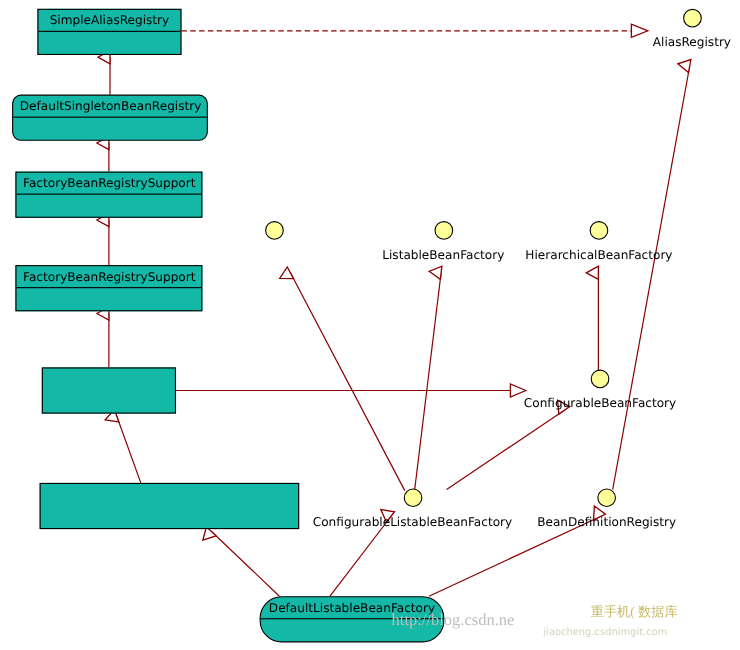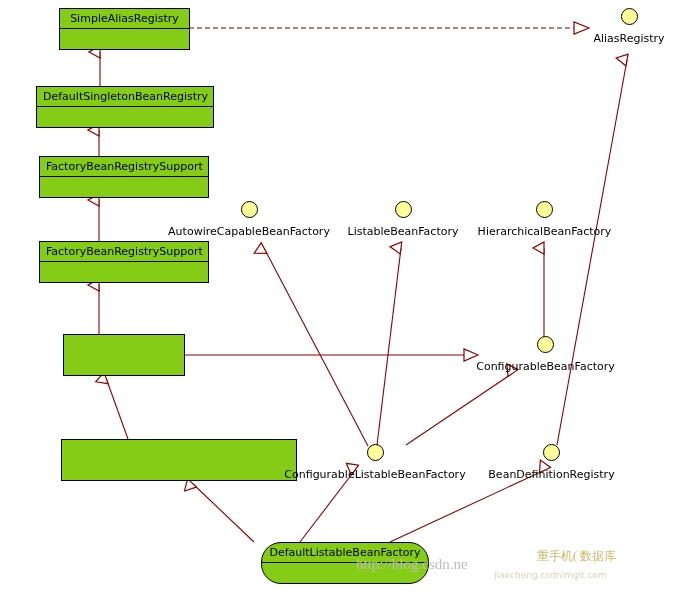--- a/index.html
+++ b/index.html
@@ -17,23 +17,22 @@
   #canvas {
     position: absolute;
     left: 0;
     top: 0;
     width: 673px;
     height: 591px;
   }
   .uml-class {
     position: absolute;
     border: 1px solid #000000;
-    background: #84cc16;
+    background: #14b8a6;
     box-sizing: border-box;
-    margin-left: 25px;
   }
   .uml-class .title {
     font-size: 11px;
     color: #000000;
     text-align: center;
     padding: 3px 6px 3px 6px;
     border-bottom: 1px solid #000000;
     white-space: nowrap;
     line-height: 13px;
   }
@@ -133,21 +132,21 @@
 
   <line x1="165" y1="28" x2="576" y2="28" stroke="#8b0000" stroke-width="1.1" stroke-dasharray="5,3"></line>
   <path d="M 589 28 L 574 22 L 574 34 Z" fill="#ffffff" stroke="#8b0000" stroke-width="1.2"></path>
 </svg>
 
 <div class="uml-class" style="left:34px; top:8px; width:131px; height:42px;">
   <div class="title">SimpleAliasRegistry</div>
   <div class="body"></div>
 </div>
 
-<div class="uml-class" style="left:11px; top:86px; width:178px; height:42px;">
+<div class="uml-class" style="left:11px; top:86px; width:178px; height:42px;border-radius:8px;">
   <div class="title">DefaultSingletonBeanRegistry</div>
   <div class="body"></div>
 </div>
 
 <div class="uml-class" style="left:14px; top:156px; width:170px; height:42px;">
   <div class="title">FactoryBeanRegistrySupport</div>
   <div class="body"></div>
 </div>
 
 <div class="uml-class" style="left:14px; top:241px; width:170px; height:42px;">
@@ -168,21 +167,20 @@
   <div class="body"></div>
 </div>
 
 <div class="iface" style="left:588px; top:8px; width:82px;">
   <div class="circle"></div>
   <div class="label">AliasRegistry</div>
 </div>
 
 <div class="iface" style="left:166px; top:201px; width:166px;">
   <div class="circle"></div>
-  <div class="label">AutowireCapableBeanFactory</div>
 </div>
 
 <div class="iface" style="left:346px; top:201px; width:114px;">
   <div class="circle"></div>
   <div class="label">ListableBeanFactory</div>
 </div>
 
 <div class="iface" style="left:475px; top:201px; width:139px;">
   <div class="circle"></div>
   <div class="label">HierarchicalBeanFactory</div>

